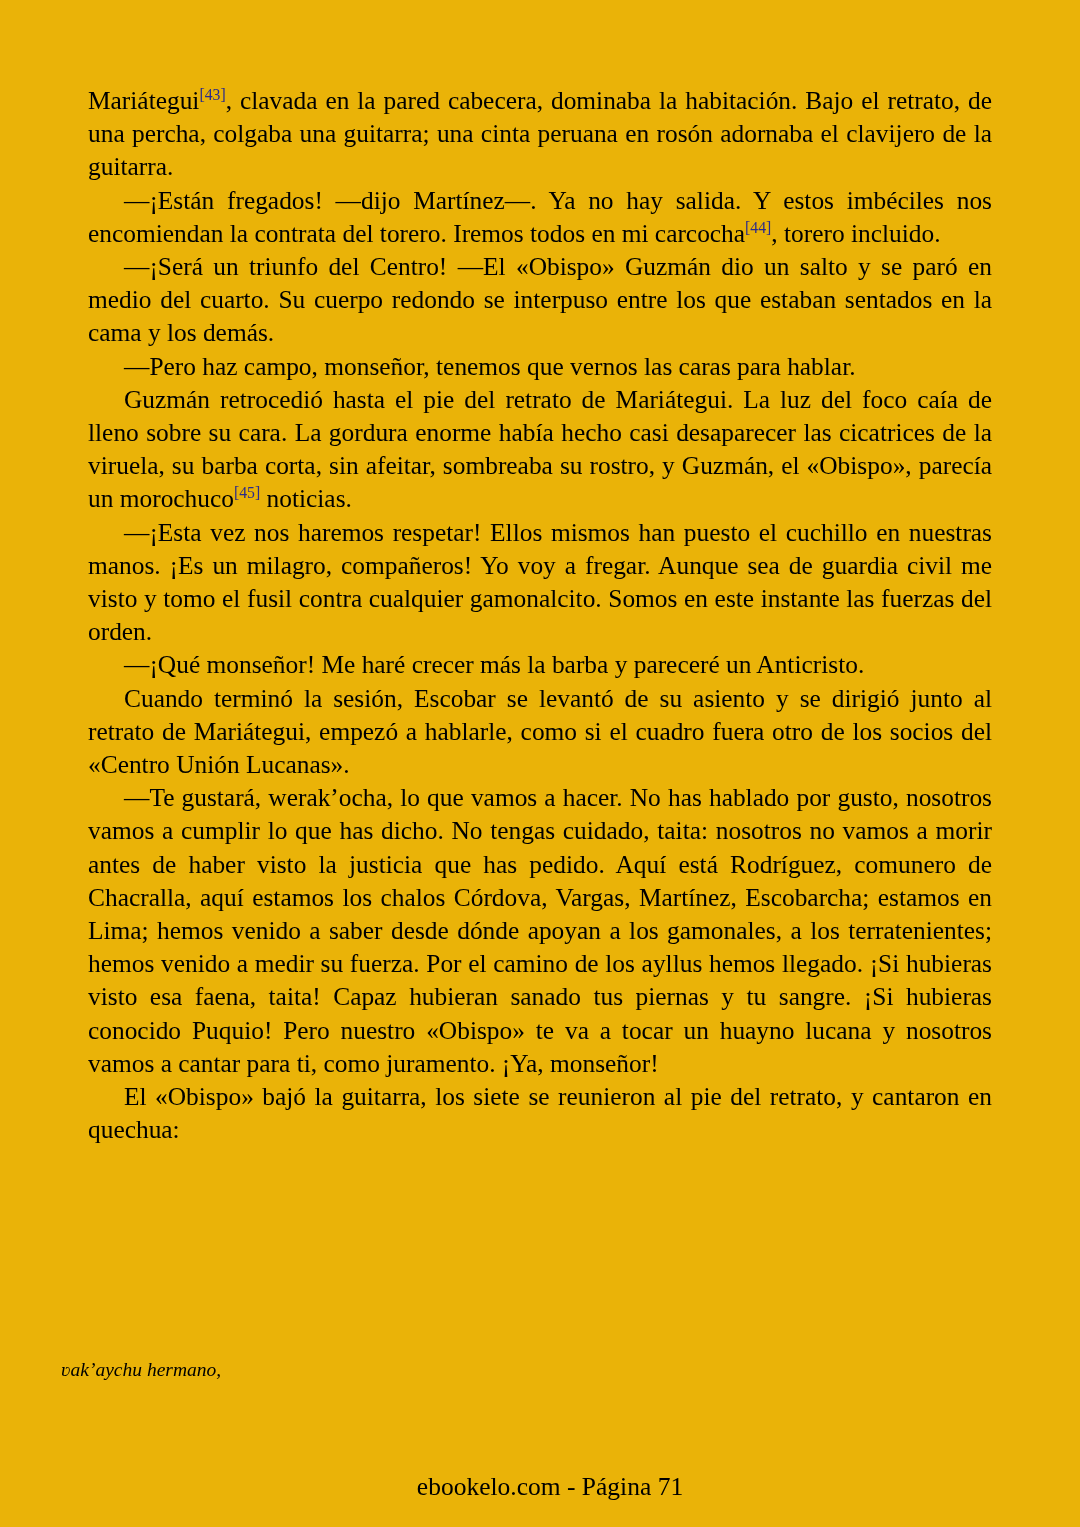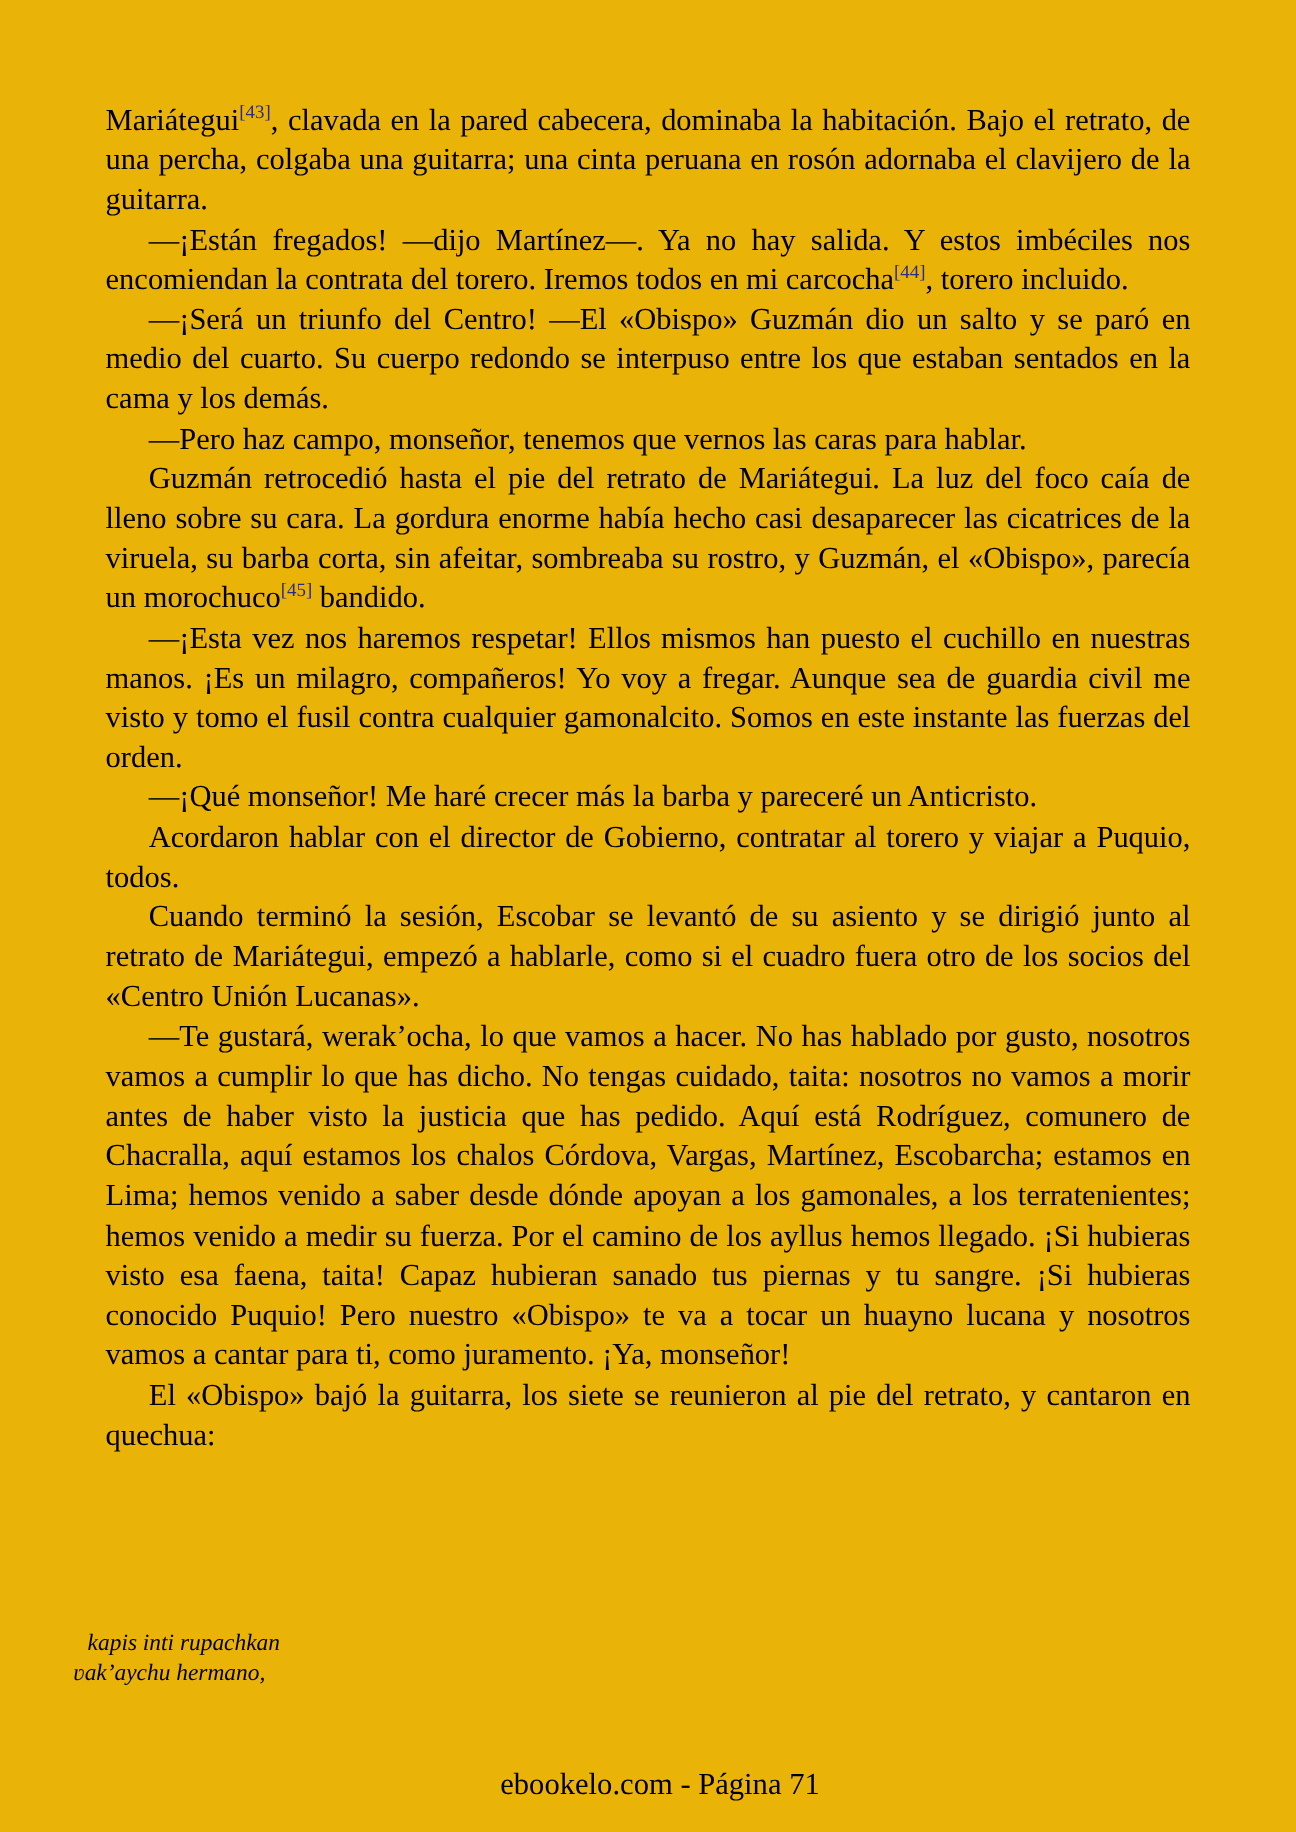--- a/index.html
+++ b/index.html
@@ -95,39 +95,37 @@
 
     <p class="para first"><span>Mariátegui</span><sup class="fn">[43]</sup><span>, clavada en la pared cabecera, dominaba la habitación. Bajo el retrato, de una percha, colgaba una guitarra; una cinta peruana en rosón adornaba el clavijero de la guitarra.</span></p>
 
 
     <p class="para"><span>—¡Están fregados! —dijo Martínez—. Ya no hay salida. Y estos imbéciles nos encomiendan la contrata del torero. Iremos todos en mi carcocha</span><sup class="fn">[44]</sup><span>, torero incluido.</span></p>
 
     <p class="para">—¡Será un triunfo del Centro! —El «Obispo» Guzmán dio un salto y se paró en medio del cuarto. Su cuerpo redondo se interpuso entre los que estaban sentados en la cama y los demás.</p>
 
     <p class="para nojust">—Pero haz campo, monseñor, tenemos que vernos las caras para hablar.</p>
 
-    <p class="para"><span>Guzmán retrocedió hasta el pie del retrato de Mariátegui. La luz del foco caía de lleno sobre su cara. La gordura enorme había hecho casi desaparecer las cicatrices de la viruela, su barba corta, sin afeitar, sombreaba su rostro, y Guzmán, el «Obispo», parecía un morochuco</span><sup class="fn">[45]</sup><span> bandido.</span></p>
+    <p class="para"><span>Guzmán retrocedió hasta el pie del retrato de Mariátegui. La luz del foco caía de lleno sobre su cara. La gordura enorme había hecho casi desaparecer las cicatrices de la viruela, su barba corta, sin afeitar, sombreaba su rostro, y Guzmán, el «Obispo», parecía un morochuco</span><sup class="fn">[45]</sup><span> noticias.</span></p>
 
     <p class="para">—¡Esta vez nos haremos respetar! Ellos mismos han puesto el cuchillo en nuestras manos. ¡Es un milagro, compañeros! Yo voy a fregar. Aunque sea de guardia civil me visto y tomo el fusil contra cualquier gamonalcito. Somos en este instante las fuerzas del orden.</p>
 
 
     <p class="para nojust">—¡Qué monseñor! Me haré crecer más la barba y pareceré un Anticristo.</p>
 
-    <p class="para">Acordaron hablar con el director de Gobierno, contratar al torero y viajar a Puquio, todos.</p>
 
     <p class="para">Cuando terminó la sesión, Escobar se levantó de su asiento y se dirigió junto al retrato de Mariátegui, empezó a hablarle, como si el cuadro fuera otro de los socios del «Centro Unión Lucanas».</p>
 
     <p class="para">—Te gustará, werak’ocha, lo que vamos a hacer. No has hablado por gusto, nosotros vamos a cumplir lo que has dicho. No tengas cuidado, taita: nosotros no vamos a morir antes de haber visto la justicia que has pedido. Aquí está Rodríguez, comunero de Chacralla, aquí estamos los chalos Córdova, Vargas, Martínez, Escobarcha; estamos en Lima; hemos venido a saber desde dónde apoyan a los gamonales, a los terratenientes; hemos venido a medir su fuerza. Por el camino de los ayllus hemos llegado. ¡Si hubieras visto esa faena, taita! Capaz hubieran sanado tus piernas y tu sangre. ¡Si hubieras conocido Puquio! Pero nuestro «Obispo» te va a tocar un huayno lucana y nosotros vamos a cantar para ti, como juramento. ¡Ya, monseñor!</p>
 
     <p class="para">El «Obispo» bajó la guitarra, los siete se reunieron al pie del retrato, y cantaron en quechua:</p>
 
   </div>
 
   <div class="verse-block">
     <div class="verse-inner">
-      <div class="verse-line">kapis inti rupachkan</div>
       <div class="verse-line clip">ʋak’aychu hermano,</div>
     </div>
   </div>
 
   <div class="footer">ebookelo.com - Página 71</div>
 
 </div>
 
 </body></html>

